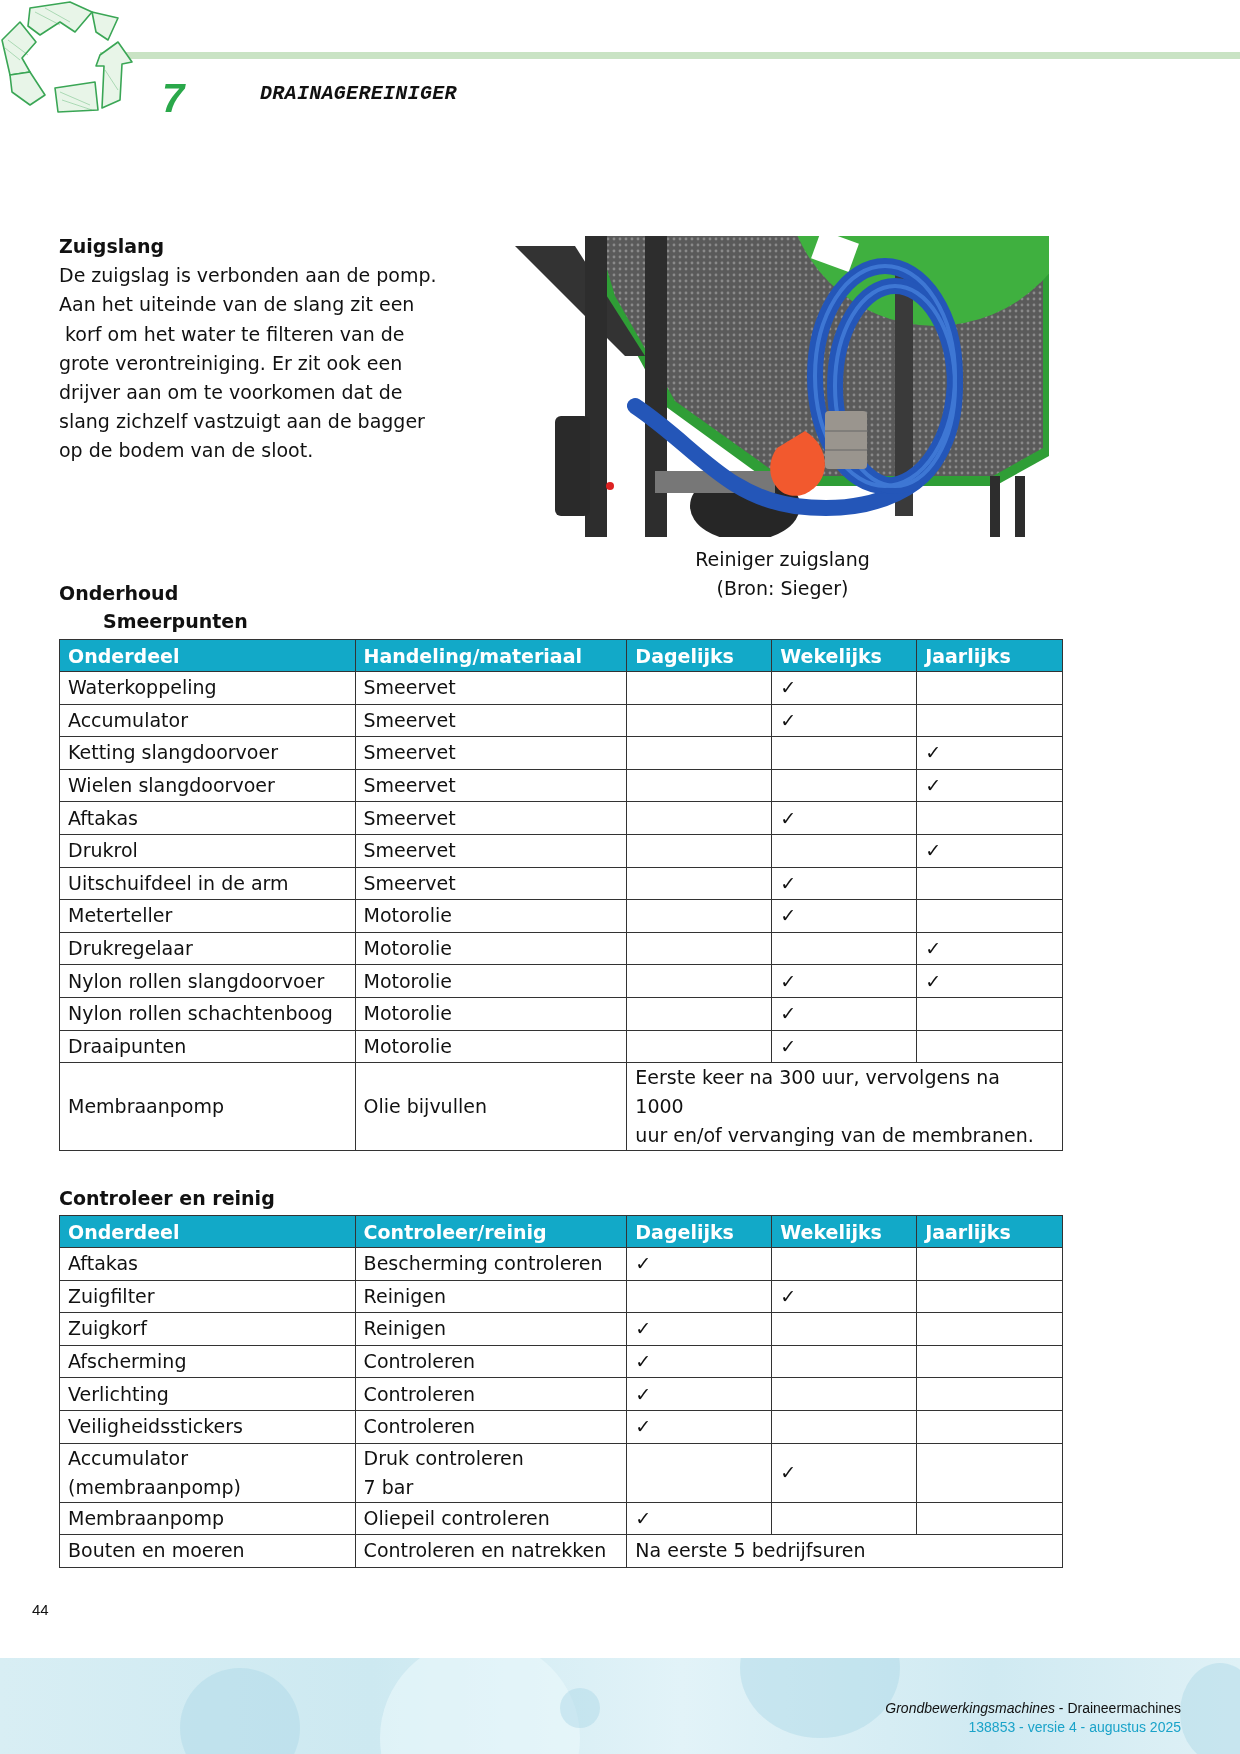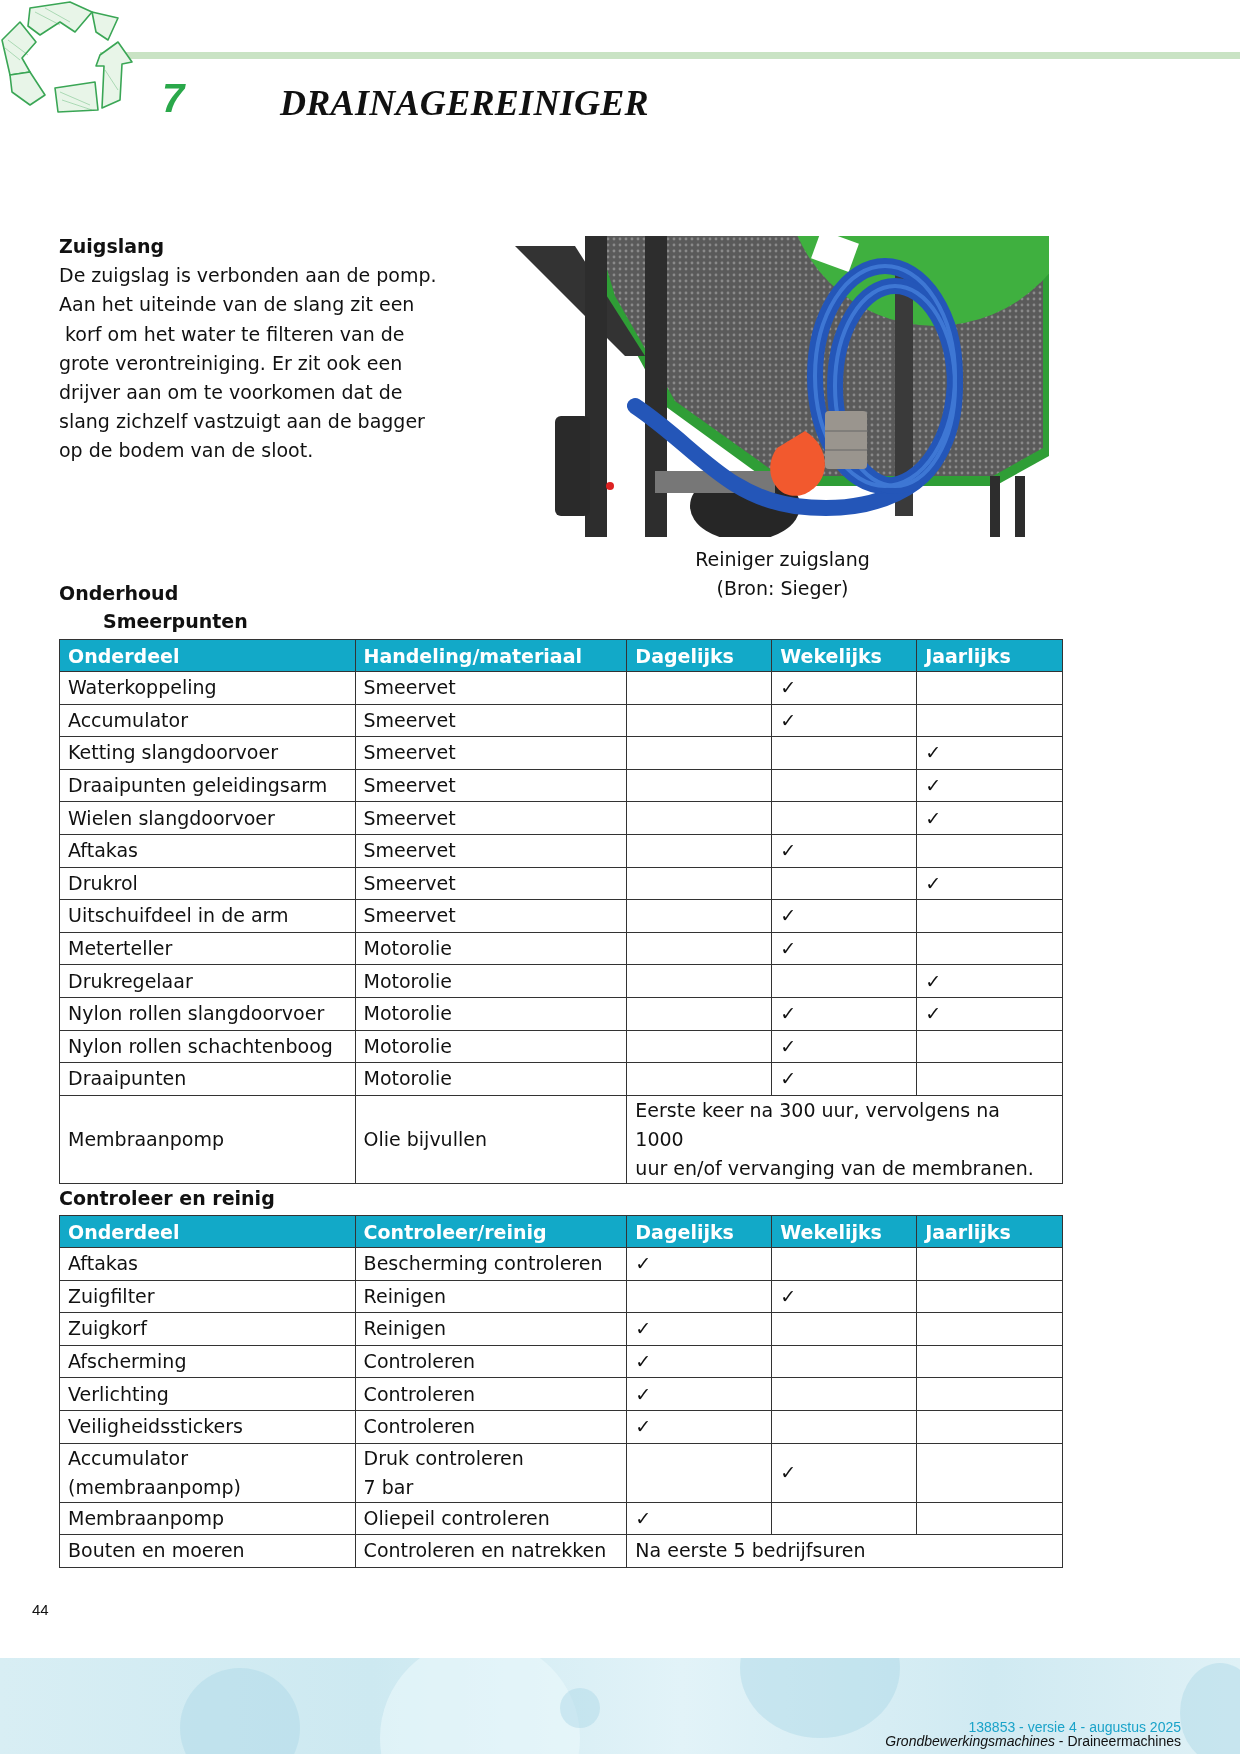--- a/index.html
+++ b/index.html
@@ -2,21 +2,21 @@
 <html><head>
 <meta charset="utf-8">
 <style>
   * { box-sizing: border-box; margin: 0; padding: 0; }
   html, body { width: 1240px; height: 1754px; background: #ffffff; }
   body { position: relative; font-family: "DejaVu Sans", sans-serif; color: #111; overflow: hidden; }
 
   .top-rule { position: absolute; left: 100px; top: 52px; width: 1140px; height: 7px; background: #c9e3c4; }
   .logo { position: absolute; left: 0; top: 0; width: 140px; height: 115px; }
   .chapter-num { position: absolute; left: 162px; top: 76px; font-family: "Liberation Sans", sans-serif; font-weight: bold; font-style: italic; font-size: 40px; color: #2aa84a; }
-  .chapter-title { position: absolute; left: 280px; top: 82px; font-family: Liberation Serif, serif; font-weight: bold; font-style: italic; font-size: 36px; color: #111; letter-spacing: 0.3px; }
+  .chapter-title { position: absolute; left: 260px; top: 82px; font-family: Liberation Mono, monospace; font-weight: bold; font-style: italic; font-size: 20px; color: #111; letter-spacing: 0.3px; }
 
   .intro { position: absolute; left: 59px; top: 232px; width: 400px; font-size: 19px; line-height: 29.2px; }
   .intro .h { font-weight: bold; }
   .intro p { white-space: pre-wrap; }
 
   .photo { position: absolute; left: 515px; top: 236px; width: 534px; height: 301px; overflow: hidden; background: #fff; }
   .caption { position: absolute; left: 640px; top: 545px; width: 285px; text-align: center; font-size: 19px; line-height: 29px; }
 
   .sec-title { position: absolute; left: 59px; font-size: 19px; font-weight: bold; }
   .sub-title { position: absolute; left: 59px; font-size: 19px; font-weight: bold; }
@@ -27,21 +27,21 @@
   table.mt col.c1 { width: 296px; }
   table.mt col.c2 { width: 272px; }
   table.mt col.c3 { width: 145px; }
   table.mt col.c4 { width: 145px; }
   table.mt col.c5 { width: 146px; }
   .chk { font-family: "DejaVu Sans", sans-serif; font-size: 19px; }
 
   .footer { position: absolute; left: 0; top: 1658px; width: 1240px; height: 96px; background: linear-gradient(90deg, #d8eef4 0%, #cde9f1 30%, #e2f3f8 55%, #d0eaf2 80%, #dff1f6 100%); overflow: hidden; }
   .bubble { position: absolute; border-radius: 50%; background: rgba(170,215,230,0.45); }
   .page-num { position: absolute; left: 32px; top: 1601px; font-family: "Liberation Sans", sans-serif; font-size: 15px; color: #111; }
-  .foot-r1 { position: absolute; right: 59px; top: 1700px; font-family: "Liberation Sans", sans-serif; font-size: 14px; color: #111; text-align: right; margin-top: 33px; }
+  .foot-r1 { position: absolute; right: 59px; top: 1700px; font-family: "Liberation Sans", sans-serif; font-size: 14px; color: #111; text-align: right; }
   .foot-r1 i { font-style: italic; }
   .foot-r2 { position: absolute; right: 59px; top: 1719px; font-family: "Liberation Sans", sans-serif; font-size: 14px; color: #1aa3c9; text-align: center; }
 </style>
 </head>
 <body>
 
 <div class="top-rule"></div>
 <svg class="logo" viewBox="0 0 140 115">
   <g fill="#e8f5e8" stroke="#3aa655" stroke-width="1.6" stroke-linejoin="round">
     <path d="M30 8 L70 2 L92 12 L75 32 L60 22 L40 35 L28 26 Z"></path>
@@ -154,27 +154,20 @@
         <td class="chk"></td>
       </tr>
       <tr>
         <td>Ketting slangdoorvoer</td>
         <td>Smeervet</td>
         <td class="chk"></td>
         <td class="chk"></td>
         <td class="chk">✓</td>
       </tr>
       <tr>
-        <td>Draaipunten geleidingsarm</td>
-        <td>Smeervet</td>
-        <td class="chk"></td>
-        <td class="chk"></td>
-        <td class="chk">✓</td>
-      </tr>
-      <tr>
         <td>Wielen slangdoorvoer</td>
         <td>Smeervet</td>
         <td class="chk"></td>
         <td class="chk"></td>
         <td class="chk">✓</td>
       </tr>
       <tr>
         <td>Aftakas</td>
         <td>Smeervet</td>
         <td class="chk"></td>

